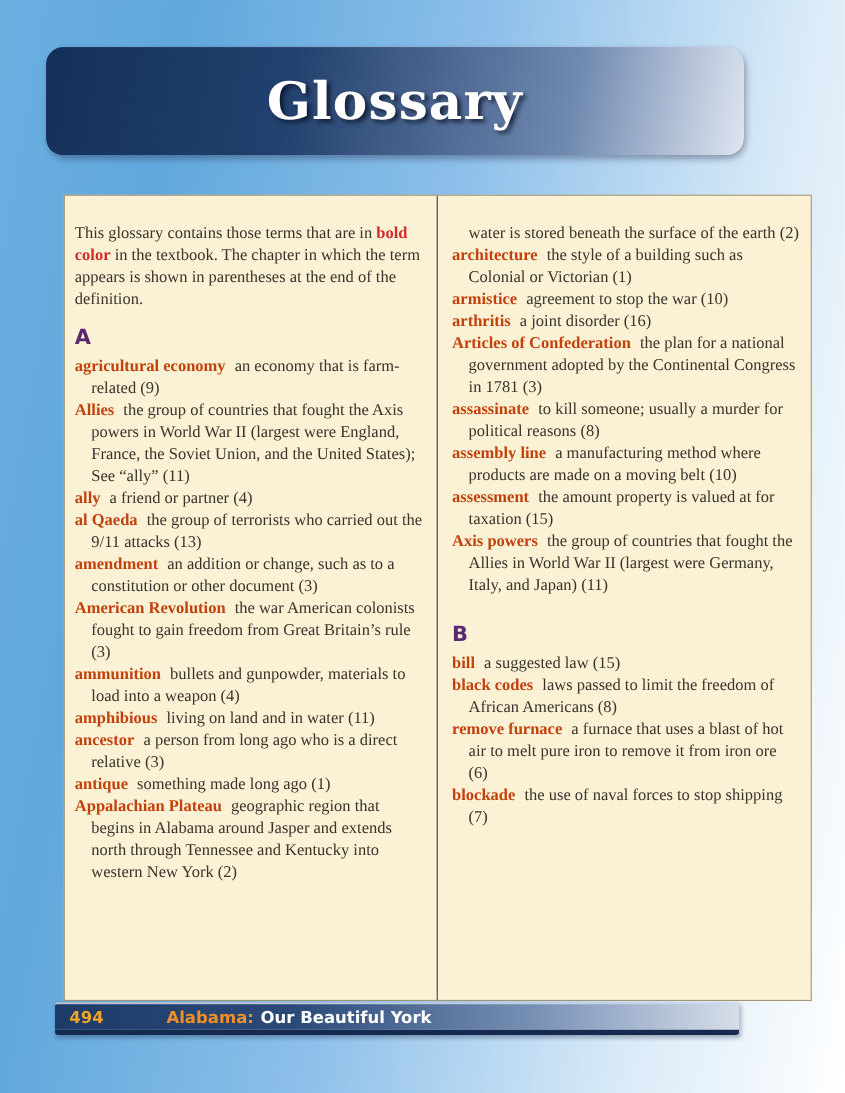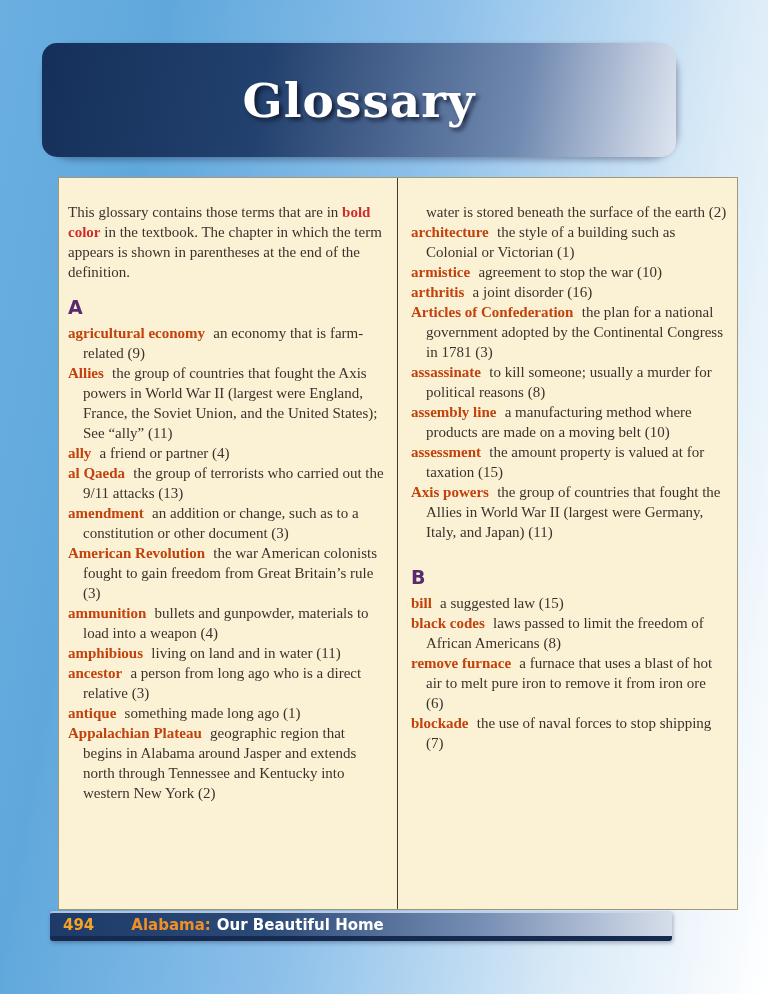--- a/index.html
+++ b/index.html
@@ -6,22 +6,22 @@
   html,body { width:768px; height:994px; }
   body { font-family:"Liberation Serif","DejaVu Serif",serif; }
 
   .page {
     position:relative; width:768px; height:994px; overflow:hidden;
     background:linear-gradient(100deg,#6bafe1 0%,#60a8dc 18%,#8dc0ea 48%,#d9eaf7 78%,#ffffff 100%);
   }
 
   
   .banner {
-    position:absolute; left:42px; top:43px; width:634px; height:114px;
-    border-radius:28px; 
+    position:absolute; left:42px; top:43px; width:634px; height:98px;
+    border-radius:17px; 
     background:linear-gradient(100deg,#47203f 0%,#5d2f52 30%,#8e6d88 70%,#e9e7ee 100%);
     box-shadow:2px 3px 6px rgba(30,20,50,.35);
   }
   .banner-inner {
     width:100%; height:100%; border-radius:15px;
     background:linear-gradient(100deg,#14305a 0%,#23416e 35%,#7089b0 75%,#dfe5f0 100%);
     display:flex; align-items:center; justify-content:center;
   }
   .banner-title {
     font-family:"DejaVu Serif","Liberation Serif",serif;
@@ -60,20 +60,21 @@
     position:absolute; left:50px; top:911px; width:622px; height:30px;
     background:linear-gradient(to right,#1d3a68 0%,#2c4a78 35%,#7890b5 70%,#d7deea 100%);
     border-top:2px solid rgba(205,218,238,.85);
     border-bottom:5px solid #16294e;
     border-radius:3px;
     display:flex; align-items:center;
     padding-left:13px;
     font-family:"DejaVu Sans","Liberation Sans",sans-serif;
     font-weight:bold; font-size:15px;
     box-shadow:1px 2px 4px rgba(30,40,70,.35);
+    gap:20px;
   }
   .page-num { color:#f5a325; }
   .book { margin-left:37px; color:#ffffff; }
   .series { color:#ef8f28; margin-right:6px; }
 </style>
 </head>
 <body>
 
 <div class="page">
 
@@ -152,16 +153,16 @@
 
           <p class="entry"><b class="term">blockade</b><span class="def">the use of naval forces to stop shipping (7)</span></p>
 
         </div>
     </div>
 
   </div>
 
   <div class="footer">
     <span class="page-num">494</span>
-    <span class="book"><span class="series">Alabama:</span><span>Our Beautiful Home</span></span>
+    <span class="book"><span class="series">Alabama:</span><span>Our Beautiful York</span></span>
   </div>
 
 </div>
 
 </body></html>

